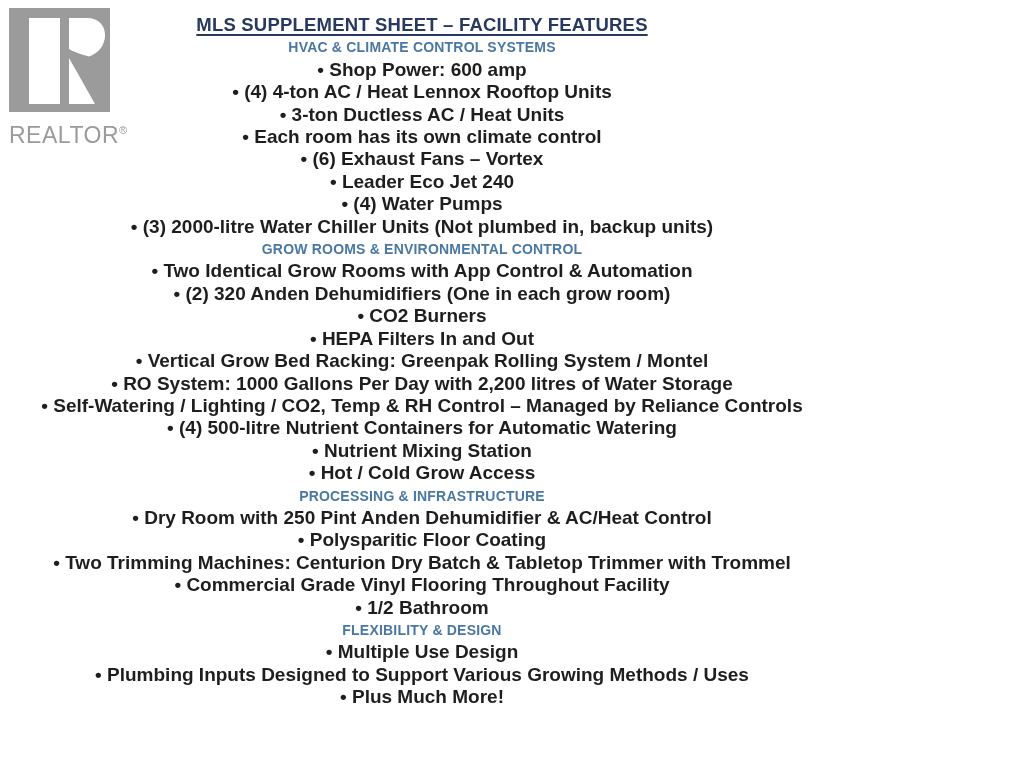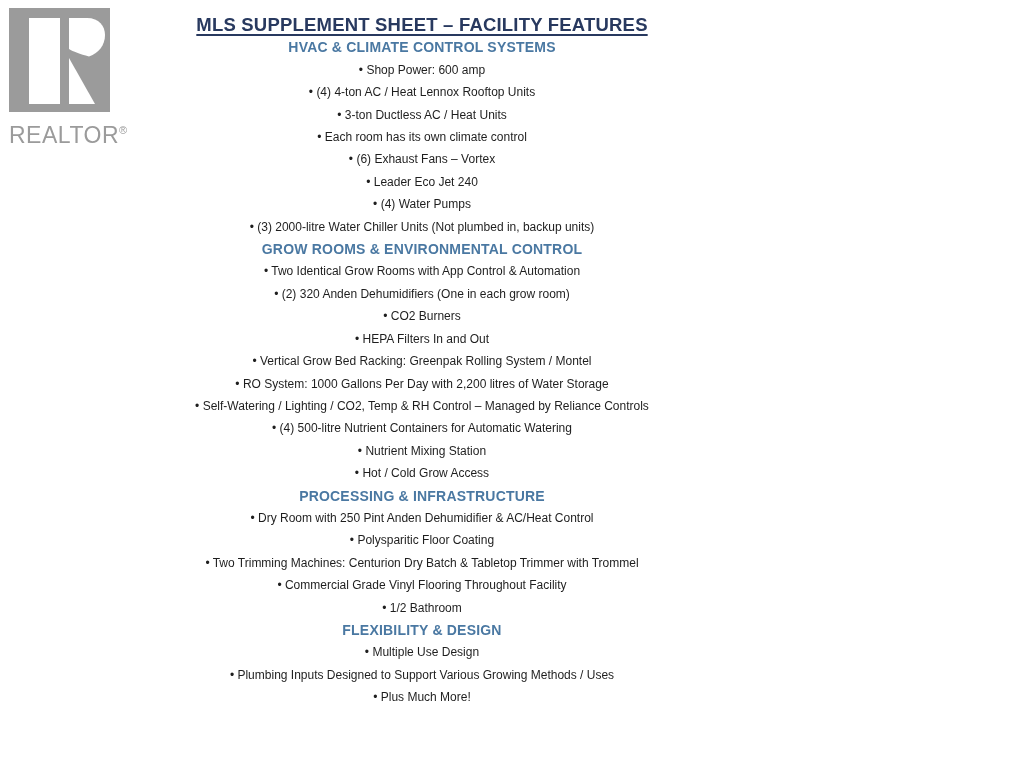--- a/index.html
+++ b/index.html
@@ -59,22 +59,22 @@
     text-underline-offset: 3px;
     letter-spacing: 0.2px;
   }
   .heading {
     font-size: 14px;
     font-weight: 700;
     color: var(--heading-color, #4a78a2);
     letter-spacing: 0.2px;
   }
   .item {
-    font-size: 12px;
-    font-weight: 400;
+    font-size: 19px;
+    font-weight: 700;
     color: var(--body-color, #1e1e1e);
   }
 </style>
 </head>
 <body style="background: rgb(255, 255, 255);">
 
 <div class="page" style="--title-color: #28395f; --heading-color: #4a78a2; --body-color: #1e1e1e; --logo-gray: #9b9b9b;">
 
   <div class="logo">
     <svg width="101" height="104" viewBox="0 0 101 104" aria-hidden="true">

